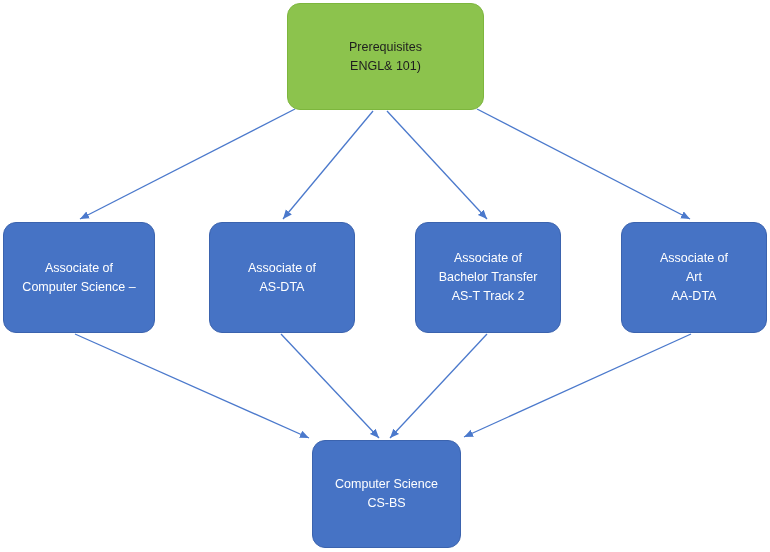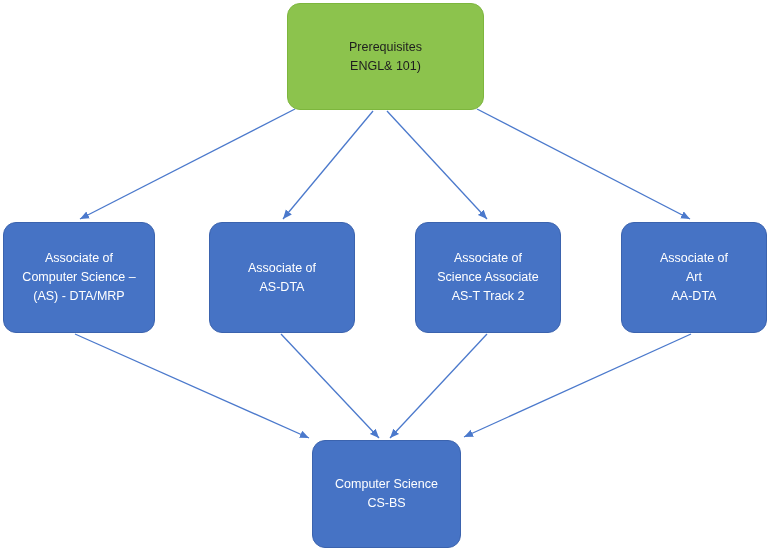--- a/index.html
+++ b/index.html
@@ -63,31 +63,30 @@
     </svg>
 
   <div class="node" style="left: 287px; top: 3px; width: 197px; height: 107px; background: rgb(140, 195, 77); border-color: rgb(125, 182, 61); color: rgb(30, 30, 30);">
     <div class="line">Prerequisites</div>
     <div class="line">ENGL&amp; 101)</div>
   </div>
 
   <div class="node" style="left: 3px; top: 222px; width: 152px; height: 111px; background: rgb(70, 115, 197); border-color: rgb(59, 99, 174); color: rgb(255, 255, 255);">
     <div class="line">Associate of</div>
     <div class="line">Computer Science –</div>
-    <div class="line">(AS) - DTA/MRP</div>
   </div>
 
   <div class="node" style="left: 209px; top: 222px; width: 146px; height: 111px; background: rgb(70, 115, 197); border-color: rgb(59, 99, 174); color: rgb(255, 255, 255);">
     <div class="line">Associate of</div>
     <div class="line">AS-DTA</div>
   </div>
 
   <div class="node" style="left: 415px; top: 222px; width: 146px; height: 111px; background: rgb(70, 115, 197); border-color: rgb(59, 99, 174); color: rgb(255, 255, 255);">
     <div class="line">Associate of</div>
-    <div class="line">Science Associate</div>
+    <div class="line">Bachelor Transfer</div>
     <div class="line">AS-T Track 2</div>
   </div>
 
   <div class="node" style="left: 621px; top: 222px; width: 146px; height: 111px; background: rgb(70, 115, 197); border-color: rgb(59, 99, 174); color: rgb(255, 255, 255);">
     <div class="line">Associate of</div>
     <div class="line">Art</div>
     <div class="line">AA-DTA</div>
   </div>
 
   <div class="node" style="left: 312px; top: 440px; width: 149px; height: 108px; background: rgb(70, 115, 197); border-color: rgb(59, 99, 174); color: rgb(255, 255, 255);">

